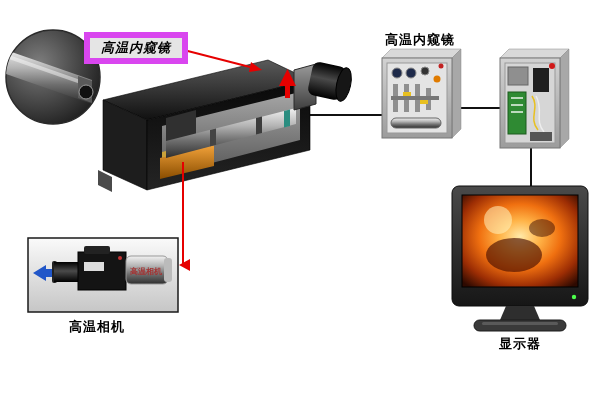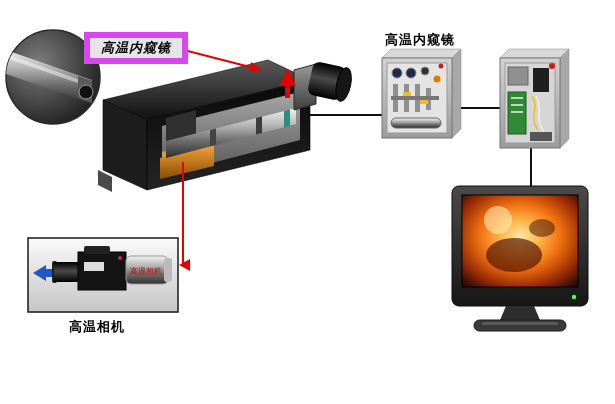--- a/index.html
+++ b/index.html
@@ -185,13 +185,14 @@
       <polygon points="285,98 290,98 290,85 285,85" fill="#e60000"></polygon>
       <polygon points="279,86 296,86 287.5,69" fill="#e60000"></polygon>
       <polyline points="183,162 183,265 189,265" fill="none" stroke-width="2" stroke="#e60000"></polyline>
       <polygon points="179,265 190,259 190,271" fill="#e60000"></polygon>
     </g>
   </svg>
 
   <div class="lbl lbl-box" style="left:84px;top:32px;width:92px;">高温内窥镜</div>
   <div class="lbl" style="left:374px;top:30px;width:92px;">高温内窥镜</div>
   <div class="lbl" style="left:51px;top:317px;width:92px;">高温相机</div>
+  <div class="lbl" style="left:474px;top:334px;width:92px;">显示器</div>
 </div>
 
 </body></html>

